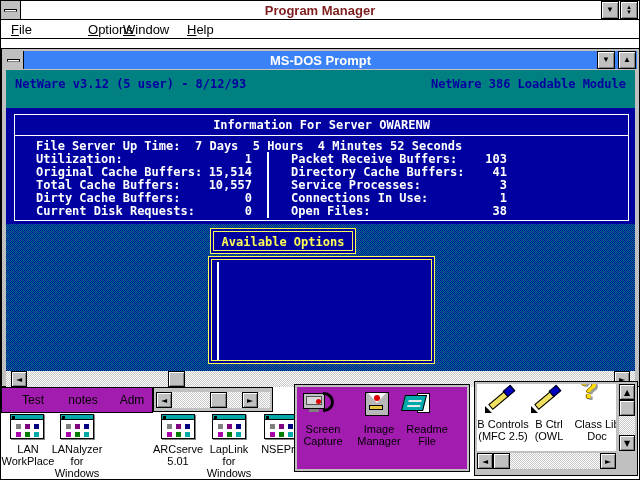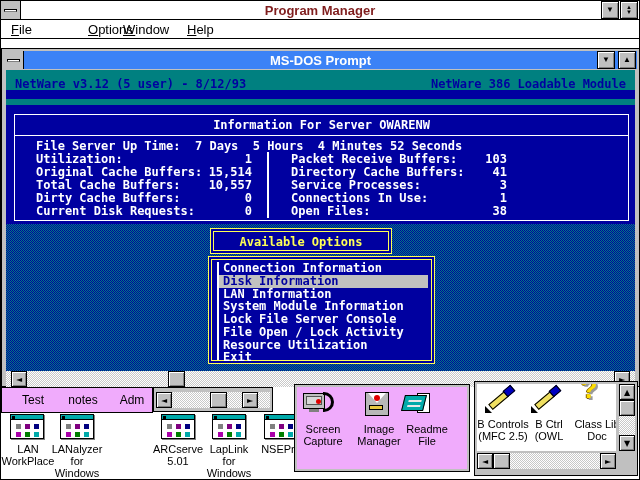--- a/index.html
+++ b/index.html
@@ -20,57 +20,57 @@
   .menu-item{position:absolute;top:2px;display:inline-block;color:#000;}
   .menu-item::first-letter{text-decoration:underline;}
 
   
   #dos-win{position:absolute;left:0;top:47px;width:639px;height:339px;background:#c0c0c0;border:1px solid #000;}
   .dos-titlebar{position:absolute;left:2px;top:2px;right:2px;height:18px;background:#3b82f6;}
   .dos-title{position:absolute;left:0;right:0;top:2px;text-align:center;color:#fff;font-weight:bold;font-size:13px;}
   .dos-screen{position:absolute;left:4px;top:21px;width:629px;height:301px;background:#0000A0;overflow:hidden;
               font-family:"DejaVu Sans Mono",monospace;font-weight:bold;font-size:12px;color:#fff;}
   .teal{background:#008080;color:#0000A0;}
-  .nw-hdr{position:absolute;left:0;top:0;width:100%;height:20px;}
+  .nw-hdr{position:absolute;left:0;top:0;width:100%;height:38px;}
   .nw-hdr .l{position:absolute;left:9px;top:7px;white-space:pre;}
   .nw-hdr .r{position:absolute;right:9px;top:7px;white-space:pre;}
   .nw-strip{position:absolute;left:0;top:29px;width:100%;height:6px;}
   .dither{background-color:#0000A0;background-image:conic-gradient(#008080 25%,#0000A0 0 50%,#008080 0 75%,#0000A0 0);background-size:2px 2px;}
   #dither-area{position:absolute;left:0;top:154px;width:100%;height:147px;}
   
   #info-panel{position:absolute;left:8px;top:44px;width:615px;height:107px;border:1px solid #fff;background:#0000A0;}
   #info-title{position:absolute;left:0;right:0;top:3px;text-align:center;}
   #info-sep{position:absolute;left:0;right:0;top:20px;height:1px;background:#fff;}
   #info-rows{position:absolute;left:0;top:24px;right:0;}
   .nw-row{position:relative;height:13px;}
   .nw-row span{position:absolute;white-space:pre;}
   .lnl{left:21px;} .lnv{left:21px;width:216px;text-align:right;}
   .rnl{left:276px;} .rnv{left:276px;width:216px;text-align:right;}
   #col-div{position:absolute;left:252px;top:37px;width:2px;height:66px;background:#fff;}
   .upt-v{left:180px;}
   
   .ybox{border:1px solid #FFFF54;box-shadow:inset 0 0 0 2px #0000A0,inset 0 0 0 3px #FFFF54;background:#0000A0;position:absolute;}
-  #opt-title-box{left:204px;top:158px;width:182px;height:26px;}
+  #opt-title-box{left:204px;top:158px;width:146px;height:26px;}
   #opt-title{position:absolute;left:0;right:0;top:6px;text-align:center;color:#FFFF54;}
   #opt-box{left:202px;top:186px;width:227px;height:108px;}
   #opt-items{position:absolute;left:10px;top:5px;right:6px;}
   .nw-item{height:12.75px;line-height:12.5px;padding-left:4px;color:#fff;white-space:pre;}
   .nw-item.sel{background:#c0c0c0;color:#0000A0;}
   #opt-vline{position:absolute;left:8px;top:5px;width:2px;height:98px;background:#fff;}
   
   .sb-track{background:#d0d0d0;background-image:conic-gradient(#fff 25%,#c8c8c8 0 50%,#fff 0 75%,#c8c8c8 0);background-size:2px 2px;}
   .sbtn{position:absolute;width:16px;height:16px;background:#c0c0c0;border:1px solid #000;
         box-shadow:inset 1px 1px 0 #fff,inset -1px -1px 0 #808080;
         display:flex;align-items:center;justify-content:center;font-size:8px;color:#000;font-family:"DejaVu Sans",sans-serif;}
   .sthumb{position:absolute;width:17px;height:16px;background:#c0c0c0;border:1px solid #000;
           box-shadow:inset 1px 1px 0 #fff,inset -1px -1px 0 #808080;}
   #dos-hscroll{position:absolute;left:4px;top:322px;width:629px;height:16px;}
 
   
-  .w31{position:absolute;border:1px solid #000;background:#f0abfc;}
+  .w31{position:absolute;border:1px solid #000;background:#a21caf;}
   #test-win{left:0;top:386px;width:152px;height:26px;}
   #test-win span{position:absolute;top:5px;width:44px;text-align:center;font-size:12px;color:#000;}
   #mini-scroll-win{left:152px;top:386px;width:120px;height:25px;background:#c0c0c0;}
   #mini-sb{position:absolute;left:2px;top:4px;width:114px;height:16px;}
   #apps-win{left:293px;top:383px;width:176px;height:88px;box-shadow:inset 0 0 0 2px #c0c0c0;}
   #b-win{left:473px;top:380px;width:164px;height:95px;background:#c0c0c0;}
   #b-client{position:absolute;left:2px;top:2px;width:139px;height:67px;background:#fff;overflow:hidden;}
   #b-vscroll{position:absolute;right:2px;top:2px;width:16px;height:67px;}
   #b-hscroll{position:absolute;left:2px;top:71px;width:139px;height:16px;}
   .icon-cell{position:absolute;width:52px;text-align:center;font-size:11px;line-height:12px;color:#000;}
@@ -246,30 +246,20 @@
             <span class="rnv">38</span>
           </div>
         </div>
       </div>
 
       <div id="opt-title-box" class="ybox">
         <div id="opt-title">Available Options</div>
       </div>
       <div id="opt-box" class="ybox">
         <div id="opt-vline"></div>
-        <div id="opt-items">
-          <div class="nw-item">Connection Information</div>
-          <div class="nw-item sel">Disk Information</div>
-          <div class="nw-item">LAN Information</div>
-          <div class="nw-item">System Module Information</div>
-          <div class="nw-item">Lock File Server Console</div>
-          <div class="nw-item">File Open / Lock Activity</div>
-          <div class="nw-item">Resource Utilization</div>
-          <div class="nw-item">Exit</div>
-        </div>
       </div>
     </div>
 
     <div id="dos-hscroll" class="sb-track">
       <div class="sbtn" style="left:5px;top:0;">
           <span>◄</span>
         </div>
       <div class="sthumb" style="left:162px;top:0;"></div>
       <div class="sbtn" style="right:5px;top:0;">
           <span>►</span>

